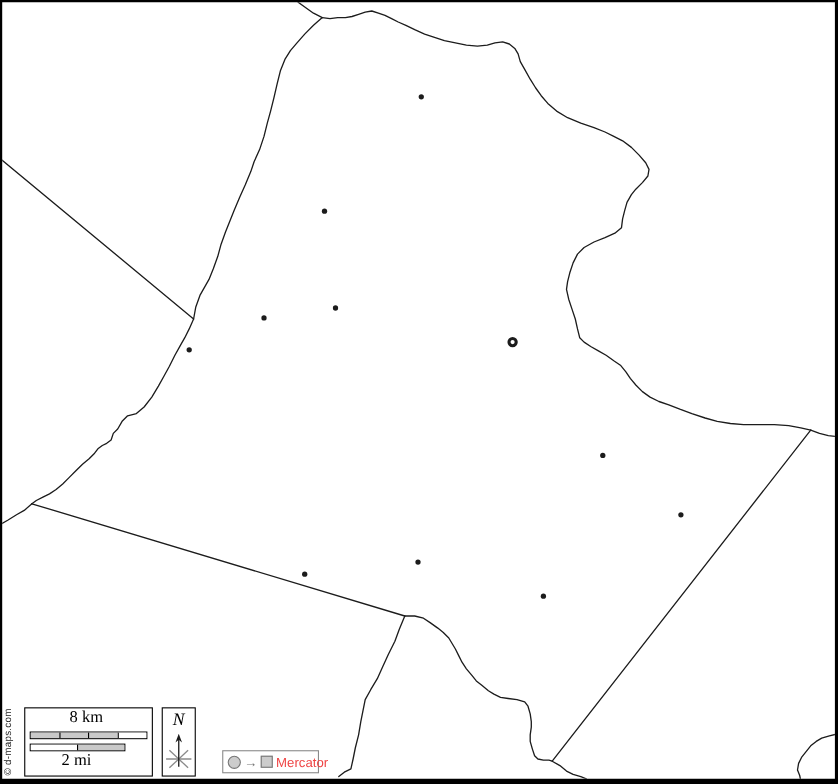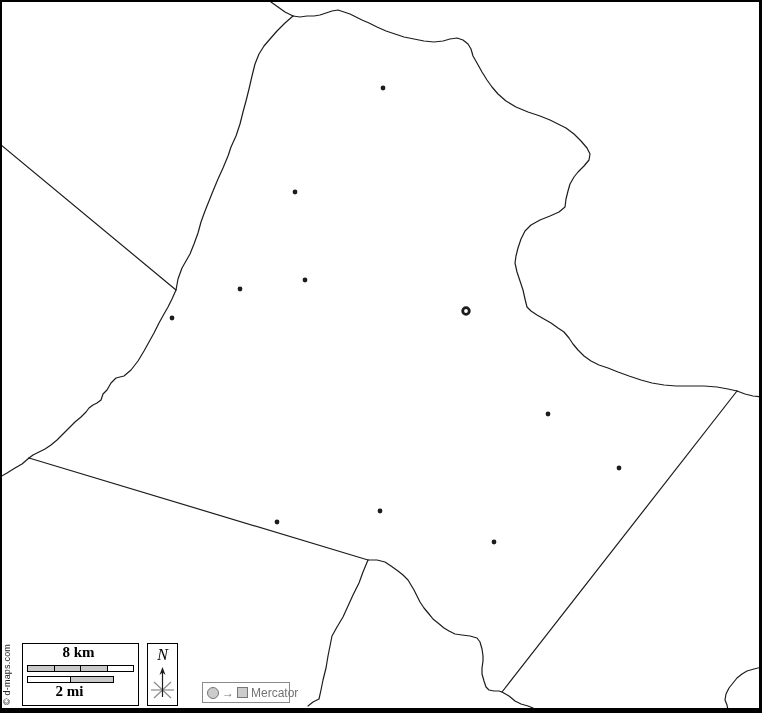--- a/index.html
+++ b/index.html
@@ -21,21 +21,21 @@
     position:absolute; left:0px; top:703px;
     transform:rotate(-90deg); transform-origin:0 0;
     font-size:9px; color:#222; white-space:nowrap; letter-spacing:0.2px;
   }
 
   .scale-box {
     position:absolute; left:20px; top:641px; width:115px; height:61px;
     border:1px solid #000; background:#fff;
     font-family:"Liberation Serif", serif;
   }
-  .scale-label { position:absolute; font-size:15px; color:#000; text-align:center;font-weight:bold; }
+  .scale-label { position:absolute; font-size:15px; color:#000; text-align:center; }
   .scale-label.km { left:2px; top:0px; width:107px; }
   .scale-label.mi { left:4px; top:39px; width:85px; }
   .bar { position:absolute; border:1px solid #000; display:flex; }
   .km-bar { left:4px; top:21px; width:105px; height:5px; }
   .mi-bar { left:4px; top:32px; width:85px; height:5px; }
   .seg { flex:1; }
   .seg + .seg { border-left:1px solid #000; }
   .seg.gray { background:#c9c9c9; }
   .seg.white { background:#ffffff; }
 
@@ -51,21 +51,21 @@
 
   .mercator-box {
     position:absolute; left:200px; top:680px; width:88px; height:21px;
     box-sizing:border-box; border:1px solid #8a8a8a; background:#fff;
     display:flex; align-items:center; gap:3px; padding:0 4px;
     font-size:12px; color:#707070;
   }
   .sym-circle { width:10px; height:10px; border:1px solid #777; background:#cccccc; border-radius:50%; flex:none; }
   .sym-square { width:9px; height:9px; border:1px solid #777; background:#cccccc; flex:none; }
   .sym-arrow { color:#777; font-size:12px; line-height:1; }
-  .mercator-label { color:#737373; }
+  .mercator-label { color:#ef4444; }
 </style>
 </head>
 <body>
 
 <div class="map-frame">
 
   <svg class="map-svg" viewBox="0 0 762 713">
     <g>
       <path class="boundary" d="M271,2 L278,7 L285,12 L293,16"></path>
       <path class="boundary" d="M293,16 L300,17 L307,16 L314,16 L320,15 L326,13 L332,11 L338,10 L344,12 L350,14 L356,17 L362,20 L369,23 L377,27 L386,31 L395,34 L404,37 L414,39 L424,41 L434,42 L443,41 L450,39 L457,38 L463,40 L468,44 L471,49 L473,56 L477,63 L482,72 L487,80 L492,87 L498,94 L506,101 L516,107 L528,112 L540,116 L550,120 L558,124 L566,128 L574,134 L581,141 L587,148 L590,154 L589,160 L584,166 L578,172 L574,177 L570,184 L568,191 L566,199 L565,207 L559,212 L550,216 L540,220 L531,225 L525,231 L521,239 L518,248 L516,256 L515,263 L517,272 L520,281 L523,290 L525,299 L527,307 L531,311 L537,315 L544,319 L551,323 L558,328 L564,332 L569,338 L573,344 L578,350 L584,356 L591,361 L599,365 L608,368 L618,372 L629,376 L641,380 L652,383 L664,385 L676,386 L690,386 L704,386 L717,387 L728,389 L737,391"></path>

